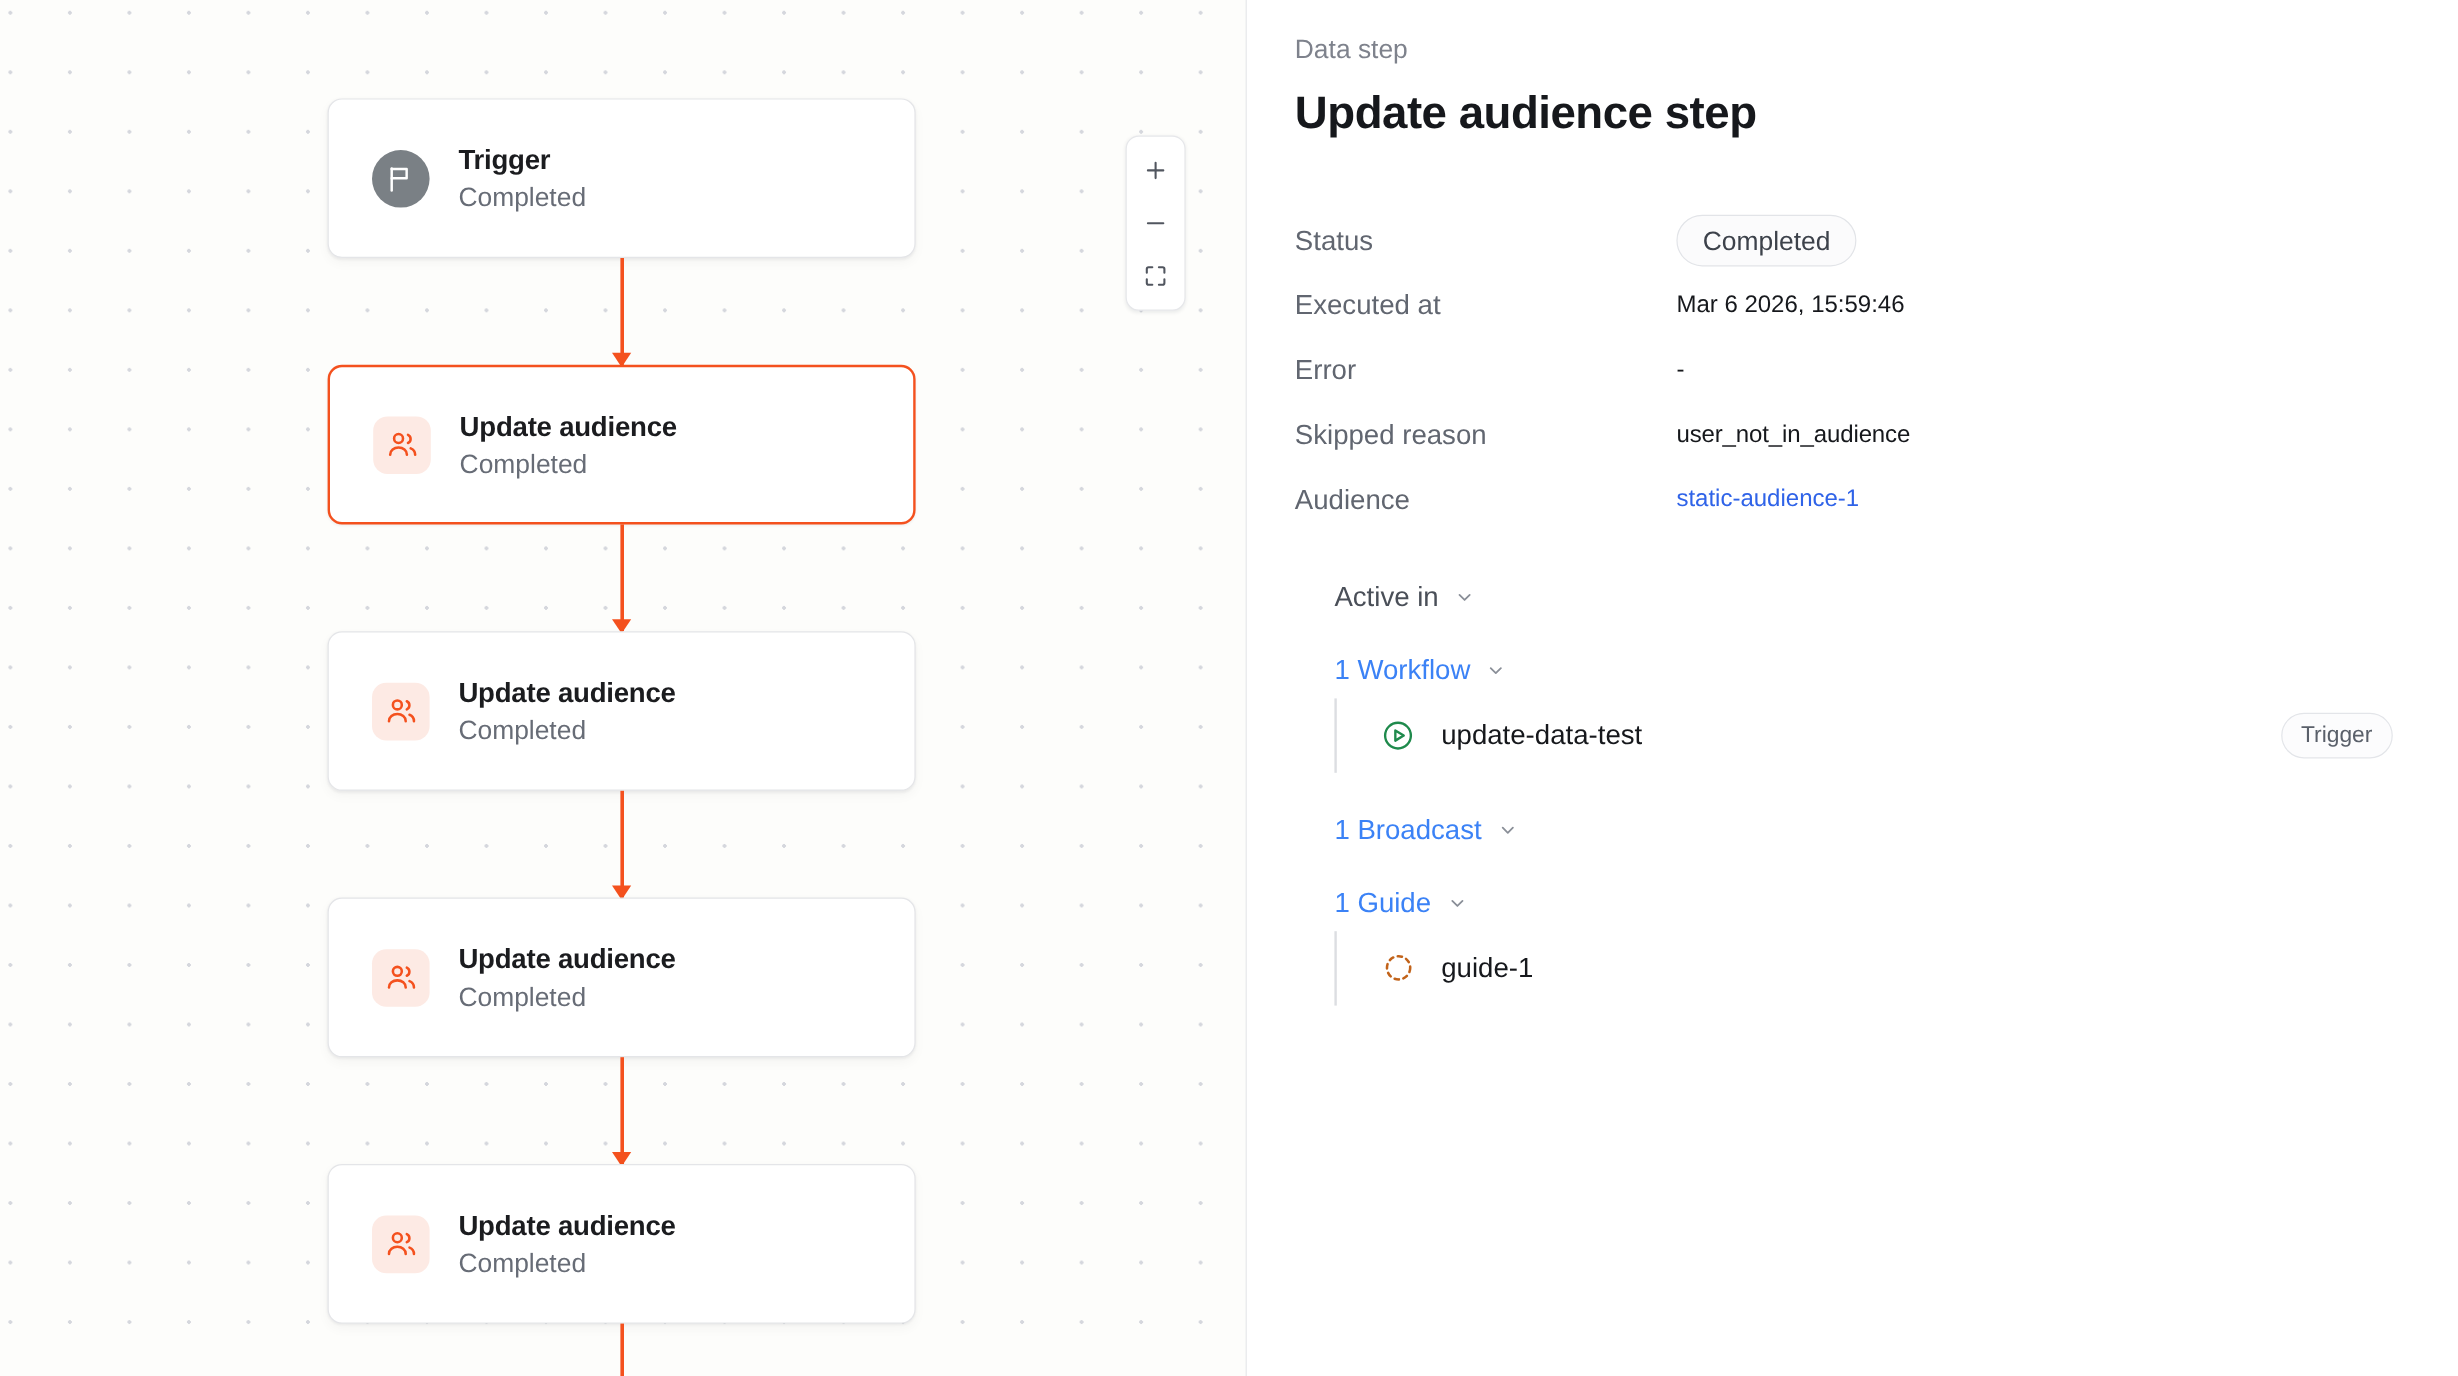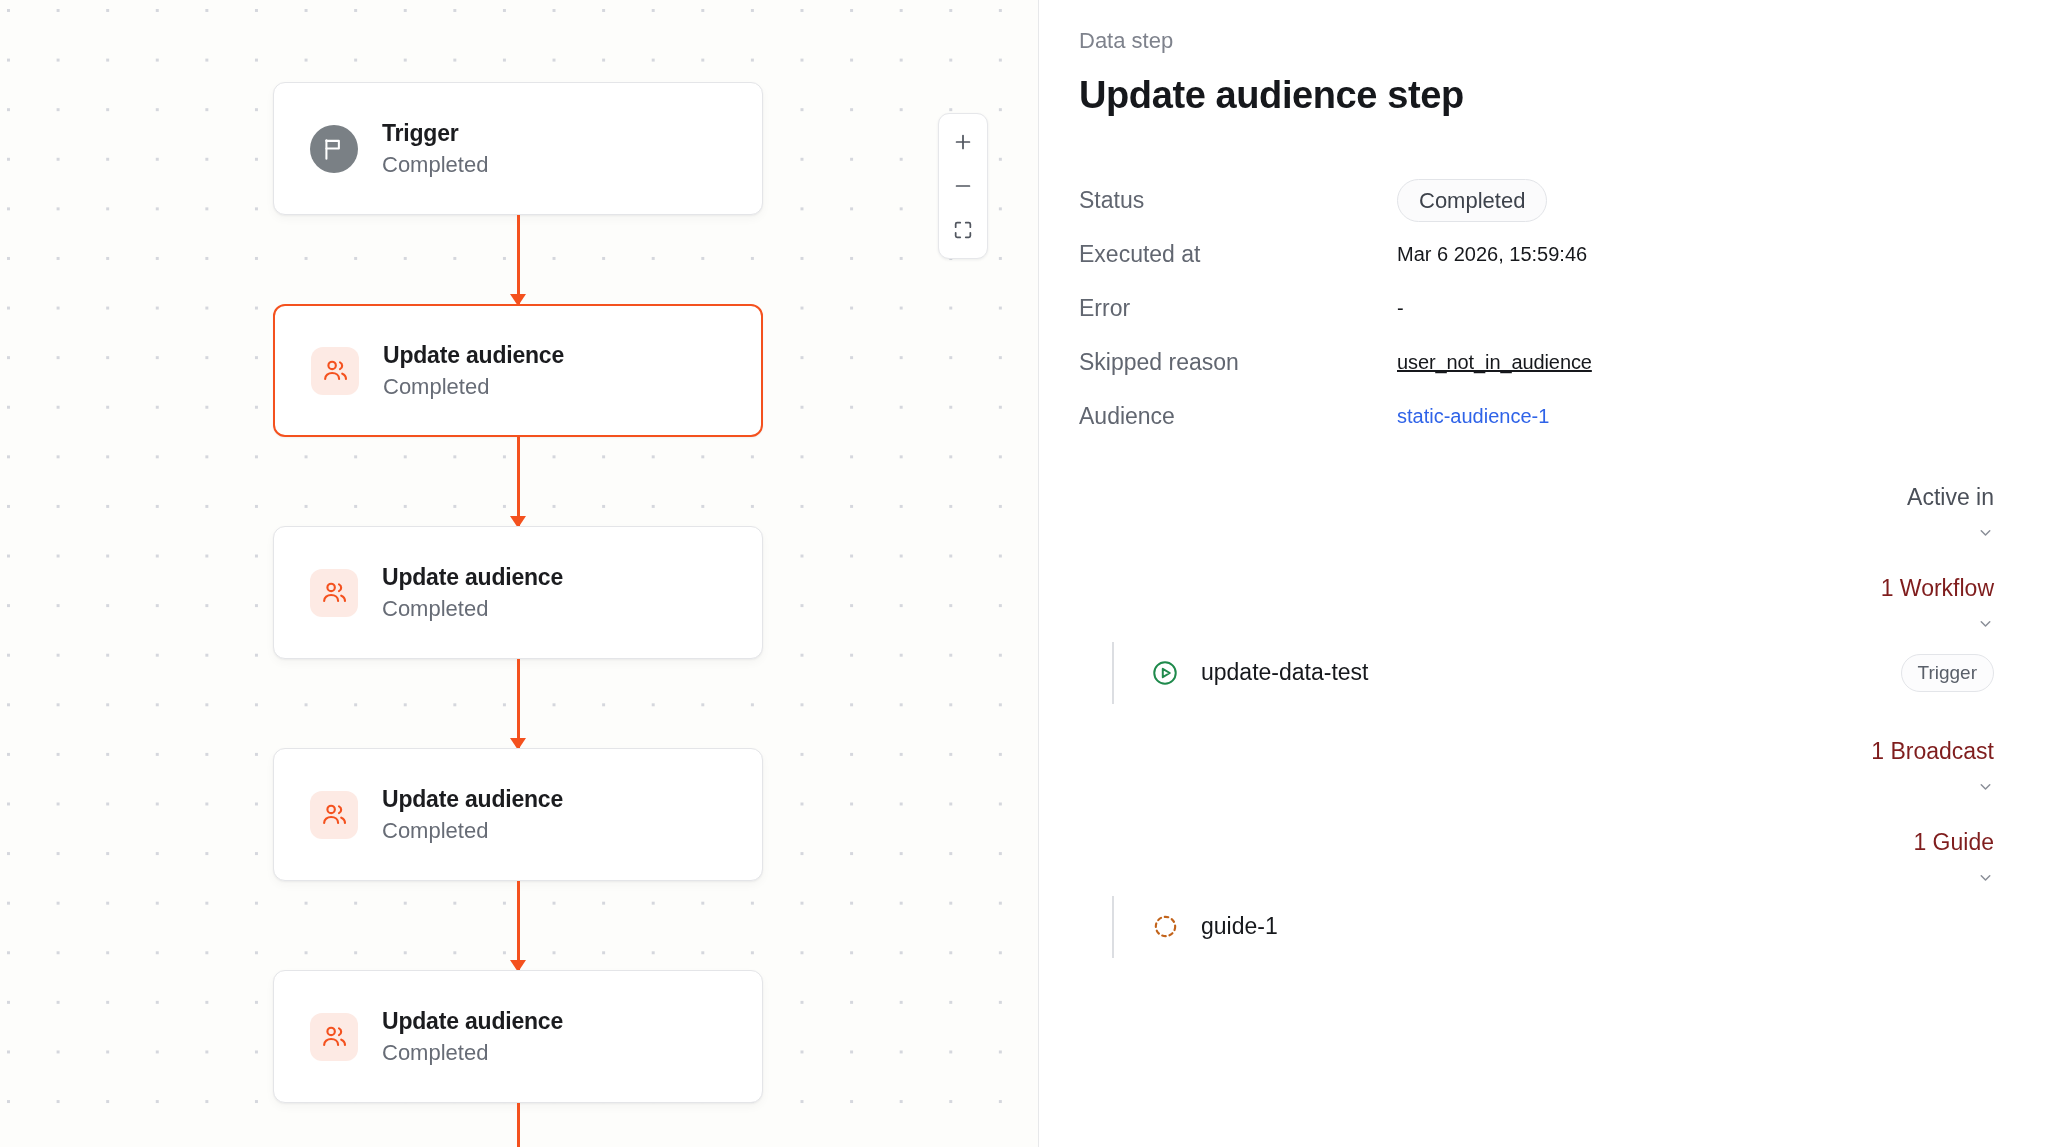--- a/index.html
+++ b/index.html
@@ -181,21 +181,21 @@
     font-size: 23px;
     color: #616670;
     font-weight: 400;
   }
   .detail-val {
     font-size: 20px;
     color: #16181c;
     font-weight: 400;
   }
   .detail-val.link { color: #2f63e8; }
-  .detail-val.mono-ish { letter-spacing: -0.1px; text-decoration: underline; }
+  .detail-val.mono-ish { letter-spacing: -0.1px; }
 
   .status-pill {
     display: inline-flex;
     align-items: center;
     justify-content: center;
     height: 43px;
     padding: 0 21px;
     border: 1px solid #e2e4e8;
     border-radius: 22px;
     background: #fbfbfc;
@@ -204,28 +204,27 @@
   }
 
   
   #active-section {
     margin-top: 40px;
     padding-left: 33px;
   }
 
   .collapse-head {
     display: flex;
-    align-items: flex-end;
+    align-items: center;
     gap: 13px;
     cursor: pointer;
-    flex-direction: column;
   }
   .collapse-head .ch-label {
     font-size: 23px;
-    color: #7f1d1d;
+    color: #3b82f6;
     font-weight: 400;
   }
   .collapse-head.muted .ch-label { color: #4a4f58; }
   .chev {
     display: inline-block;
     width: 17px; height: 17px;
     flex: 0 0 17px;
   }
 
   .group { margin-top: 34px; }

